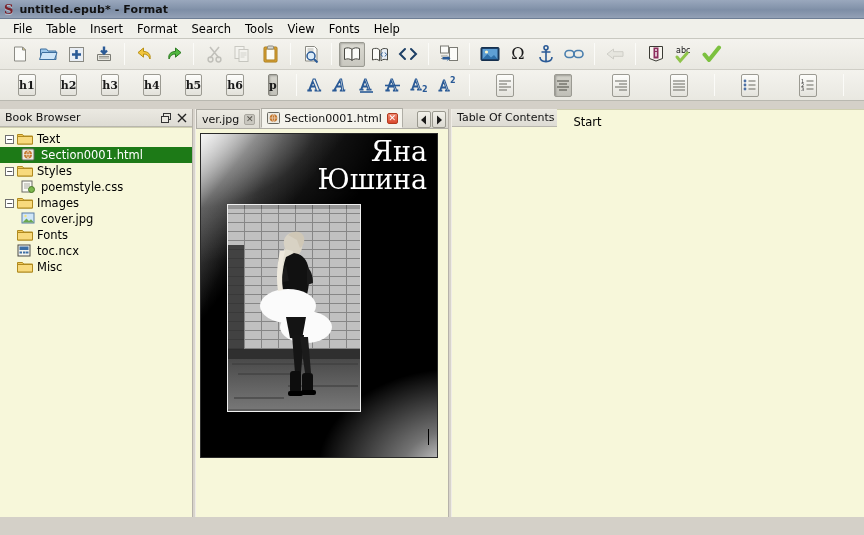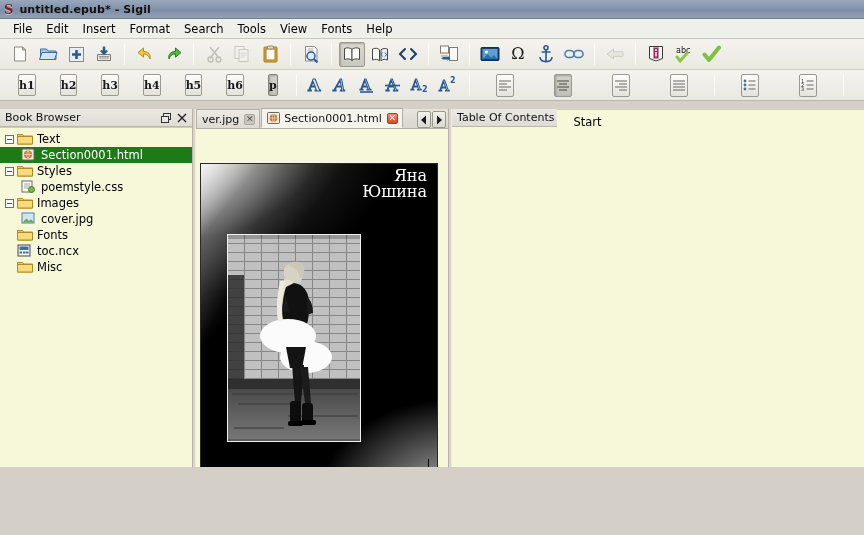--- a/index.html
+++ b/index.html
@@ -106,21 +106,21 @@
     box-shadow: inset 1px 1px 2px rgba(0,0,0,.25);
   }
   .case-btn {
     font-family: "DejaVu Sans","Liberation Sans",sans-serif;
     font-size: 10px; color: #111;
   }
 
   
   .panes {
     position: absolute; top: 109px; left: 0;
-    width: 864px; height: 358px;
+    width: 864px; height: 408px;
     display: flex;
     background: #d4d0c8;
   }
   .splitter {
     width: 4px; background: #d8d4cc;
     border-left: 1px solid #b6b2aa; border-right: 1px solid #efece6;
     cursor: col-resize;
   }
 
   
@@ -151,21 +151,21 @@
   .tw { width: 11px; height: 11px; display:flex; align-items:center; justify-content:center; margin-right:2px; }
   .tw-box {
     width: 9px; height: 9px; border: 1px solid #6f6f6f; background: #fff;
     display:flex; align-items:center; justify-content:center;
     font-size: 8px; line-height: 7px; color:#000; font-family:"DejaVu Sans",sans-serif;
   }
   .indent { width: 17px; height: 1px; }
   .ic { width: 16px; height: 14px; margin-right: 4px; flex: none; }
 
   
-  .pane-center { flex: 1; display: flex; flex-direction: column; min-width: 0; background:#f7f7da;gap:30px; }
+  .pane-center { flex: 1; display: flex; flex-direction: column; min-width: 0; background:#f7f7da; }
   .tabbar {
     height: 20px; display: flex; align-items: flex-end;
     background: linear-gradient(to bottom,#e6e4dc,#d8d6ce);
     border-bottom: 1px solid #b0aea6;
     padding-left: 0;
   }
   .tab {
     height: 19px; display: flex; align-items: center;
     padding: 0 4px 0 5px; font-size: 11px; color:#111;
     background: linear-gradient(to bottom,#eceae2,#dcdad2);
@@ -212,21 +212,21 @@
       radial-gradient(420px 300px at -10% -8%, rgba(255,255,255,.98) 0%, rgba(255,255,255,.55) 14%, rgba(255,255,255,.10) 34%, rgba(255,255,255,0) 52%),
       linear-gradient(128deg, rgba(255,255,255,.85) 0%, rgba(160,160,160,.35) 12%, rgba(0,0,0,0) 30%),
       radial-gradient(300px 220px at 108% 104%, rgba(255,255,255,.95) 0%, rgba(255,255,255,.45) 18%, rgba(255,255,255,0) 46%),
       linear-gradient(115deg, rgba(255,255,255,.25) 0%, rgba(0,0,0,0) 22%);
     pointer-events: none;
   }
   .cover-author {
     position: absolute; top: 4px; right: 10px;
     text-align: right; color: #fff; z-index: 3;
     font-family: "DejaVu Serif","Liberation Serif",serif;
-    font-size: 16px; line-height: 1.03;
+    font-size: 27px; line-height: 1.03;
     text-shadow: 0 0 3px rgba(0,0,0,.85);
   }
   .cover-photo {
     position: absolute; left: 26px; top: 70px;
     width: 134px; height: 208px;
     border: 1px solid #f0f0f0; overflow: hidden;
     background: #3a3a3a; z-index: 2;
   }
   .cover-title {
     position: absolute; left: 0; right: 0; bottom: 9px;
@@ -252,26 +252,26 @@
   }
   .toc-dash { width: 8px; color:#b9b9a0; font-size:9px; }
 </style>
 </head>
 <body>
 
 <div id="app">
 
   <div class="titlebar">
     <span class="sigil-logo">S</span>
-    <span class="title-text">untitled.epub* - Sigil</span>
+    <span class="title-text">untitled.epub* - Format</span>
   </div>
 
   <div class="menubar">
     <div class="menu-item">File</div>
-    <div class="menu-item">Edit</div>
+    <div class="menu-item">Table</div>
     <div class="menu-item">Insert</div>
     <div class="menu-item">Format</div>
     <div class="menu-item">Search</div>
     <div class="menu-item">Tools</div>
     <div class="menu-item">View</div>
     <div class="menu-item">Fonts</div>
     <div class="menu-item">Help</div>
   </div>
 
   <div class="toolbar">

